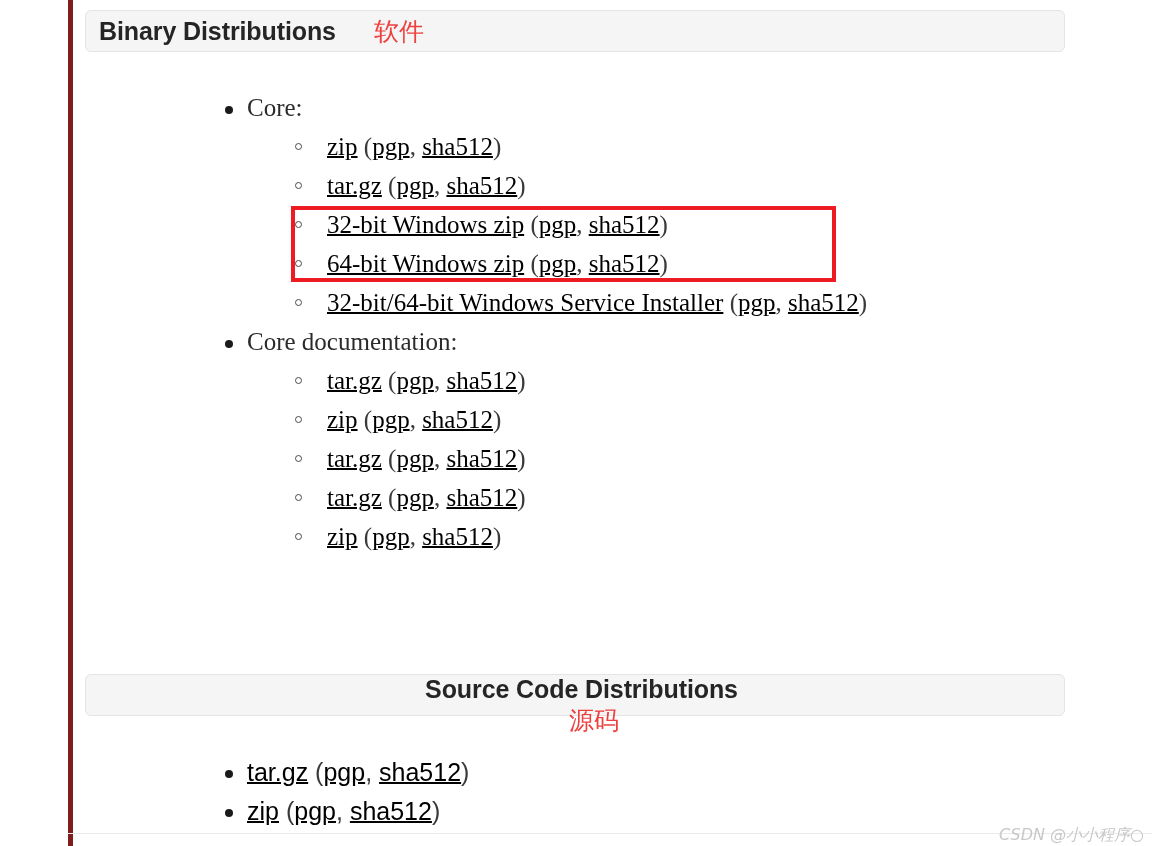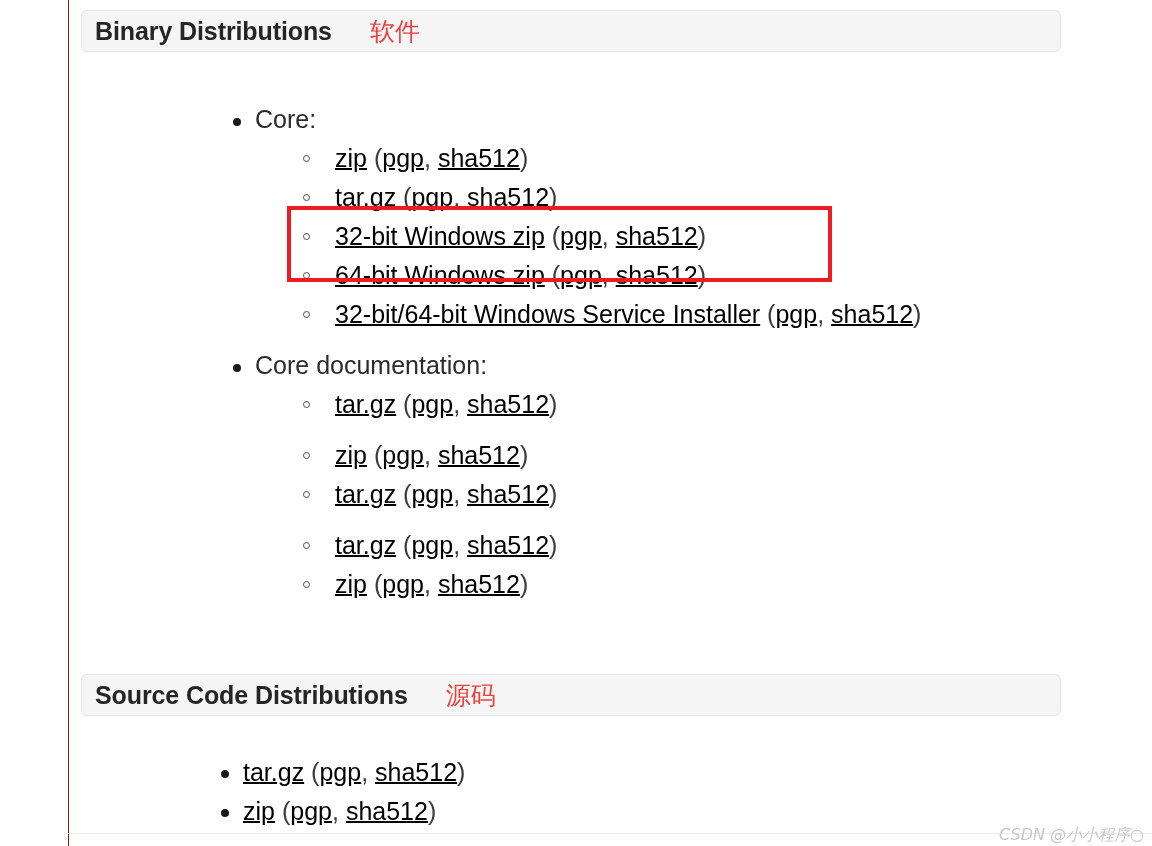--- a/index.html
+++ b/index.html
@@ -15,21 +15,21 @@
     font-family: "Liberation Sans", "DejaVu Sans", sans-serif;
   }
 
   
   .page-frame {
     position: absolute;
     left: 68px;
     top: 0;
     width: 1084px;
     height: 846px;
-    border-left: 1px solid #7f1d1d;
+    border-left: 5px solid #7f1d1d;
     box-sizing: border-box;
     background: #ffffff;
   }
 
   .content {
     position: absolute;
     left: 0;
     top: 0;
     width: 1084px;
     height: 846px;
@@ -57,33 +57,34 @@
     white-space: nowrap;
   }
   .section-header .cn-note {
     font-size: 25px;
     color: #ef4040;
     margin-left: 38px;
     white-space: nowrap;
     font-family: "DejaVu Sans", sans-serif;
   }
   #hdr-binary { top: 10px; }
-  #hdr-source { top: 674px; }
+  #hdr-source { top: 674px; flex-direction: column; }
 
   
   ul.lvl1 {
     list-style: none;
     margin: 0;
     padding: 0;
     position: absolute;
   }
   ul.lvl1 > li.group {
     position: relative;
-    margin: 12px;
-    padding: 0;
+    margin: 0;
+    padding: 0;
+    font-family: Liberation Serif, serif;
   }
   .li-label {
     position: relative;
     font-size: 25px;
     color: #2b2b2b;
     line-height: 39px;
     padding-left: 36px;
     white-space: nowrap;
   }
   .li-label.bulleted::before {

